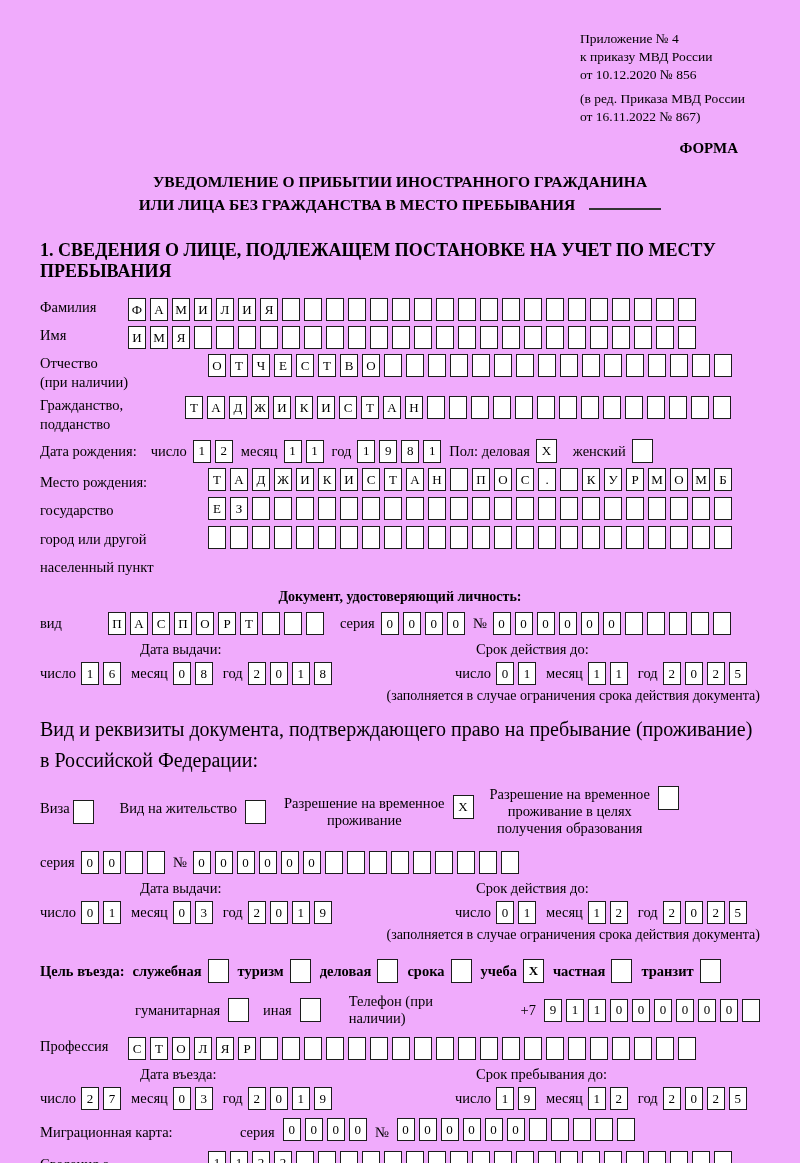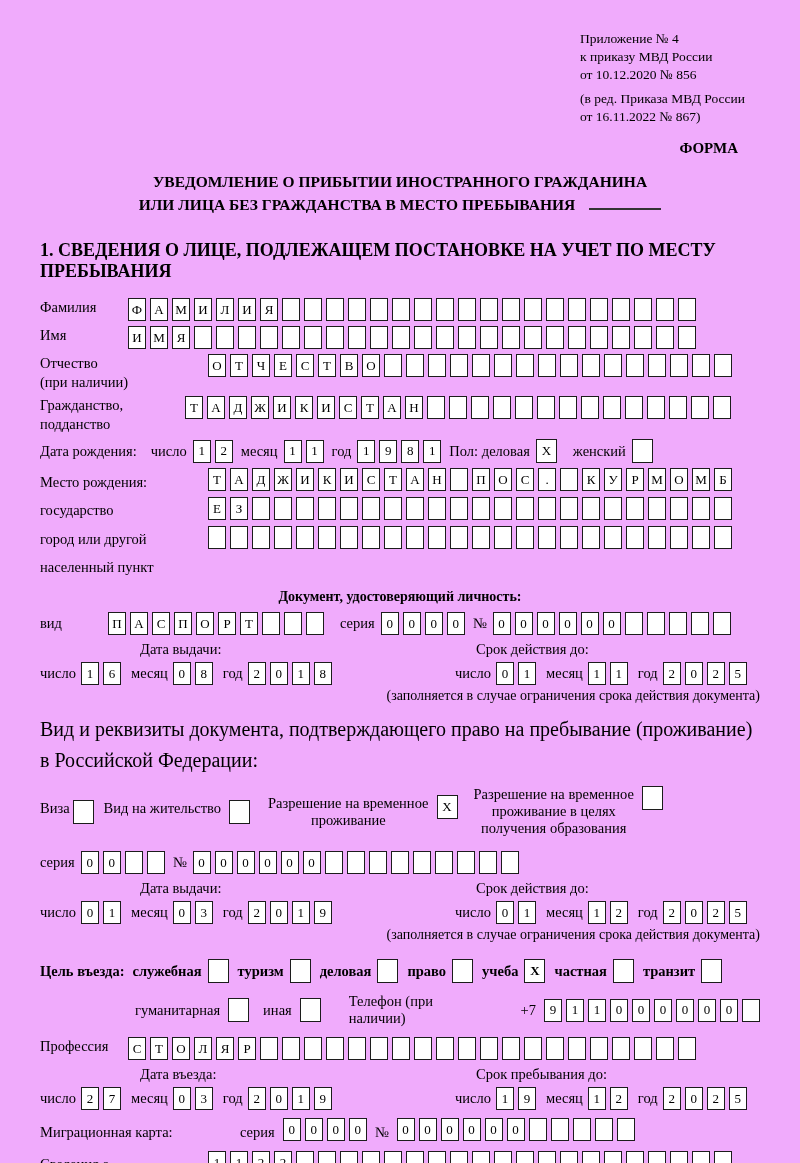--- a/index.html
+++ b/index.html
@@ -407,21 +407,21 @@
     <div>в Российской Федерации:</div>
   </div>
 
   <div class="permit-row">
     <span class="permit-opt">
       <span>Виза</span>
       <span class="cells cbx" style="margin-left:3px;">
           <span class="cell"></span>
         </span>
     </span>
-    <span class="permit-opt" style="margin-left:10px;">
+    <span class="permit-opt" style="margin-left:26px;">
       <span>Вид на жительство</span>
       <span class="cells cbx">
           <span class="cell"></span>
         </span>
     </span>
     <span class="permit-opt" style="margin-left:18px;">
       <span class="center pre">Разрешение на временное
 проживание</span>
       <span class="cells cbx">
           <span class="cell">X</span>
@@ -520,21 +520,21 @@
         <span class="cell"></span>
       </span>
     <span>туризм</span>
     <span class="cells cbx">
         <span class="cell"></span>
       </span>
     <span>деловая</span>
     <span class="cells cbx">
         <span class="cell"></span>
       </span>
-    <span>право</span>
+    <span>срока</span>
     <span class="cells cbx">
         <span class="cell"></span>
       </span>
     <span>учеба</span>
     <span class="cells cbx">
         <span class="cell">X</span>
       </span>
     <span>частная</span>
     <span class="cells cbx">
         <span class="cell"></span>

